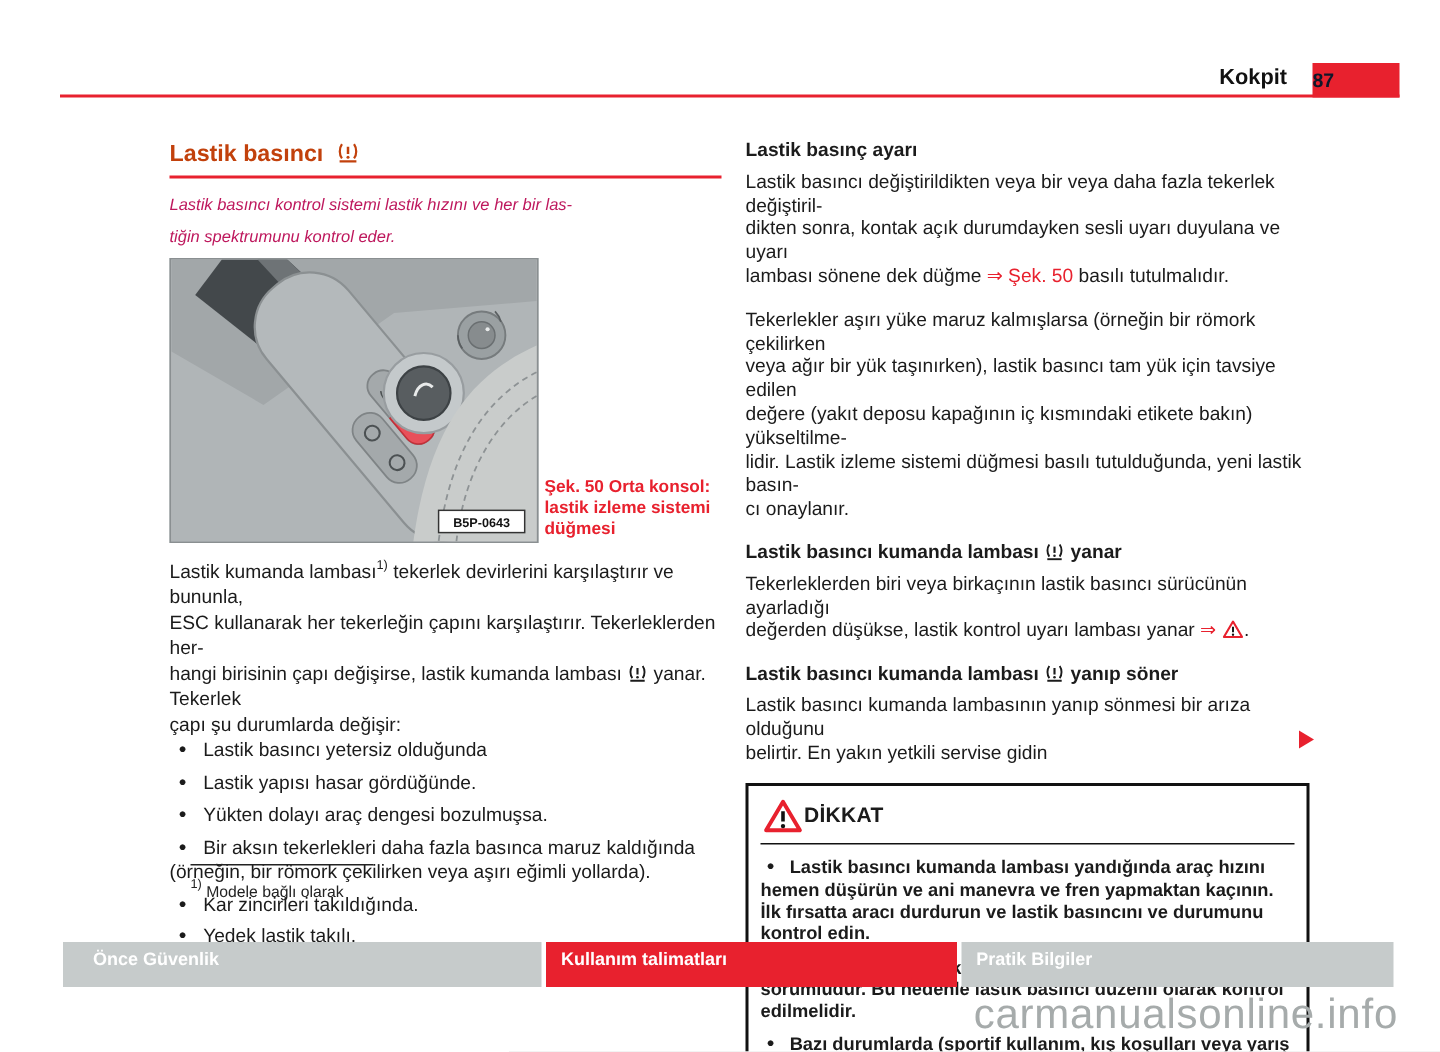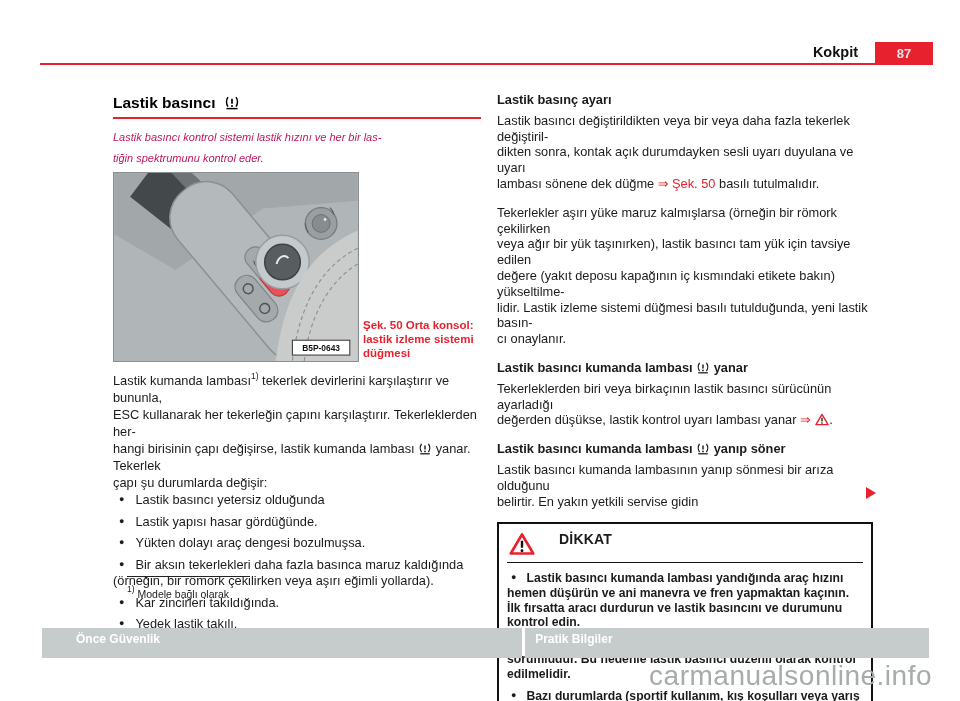--- a/index.html
+++ b/index.html
@@ -6,27 +6,27 @@
   html,body { background:#e9e9e9; }
   .page {
     position:relative; width:960px; height:701px; background:#ffffff;
     font-family:"Liberation Sans", sans-serif; color:#1b1b1b; overflow:hidden;
     margin:0 auto;
   }
   
   .hdr-label { position:absolute; top:44px; left:40px; width:818px; text-align:right;
     font-size:14.5px; font-weight:bold; color:#111; }
   .hdr-pagebox { position:absolute; top:42px; left:875px; width:58px; height:23px;
-    background:#e8212e; color:#e5e5e5; font-size:13px; font-weight:bold;
-    display:flex; align-items:center; justify-content:center; }
+    background:#e8212e; color:#0f172a; font-size:13px; font-weight:bold;
+    display:flex; align-items:center; justify-content:flex-start; }
   .hdr-rule { position:absolute; top:63px; left:40px; width:893px; height:2px; background:#e8212e; }
 
   
   .l-title { position:absolute; left:113px; top:94px; width:368px;
-    color:#000000; font-size:15.5px; font-weight:bold;
+    color:#c2410c; font-size:15.5px; font-weight:bold;
     border-bottom:2px solid #e8212e; padding-bottom:5px; }
   .l-title .tpms { vertical-align:-2px; margin-left:4px; }
   .l-intro { position:absolute; left:113px; top:127px; width:380px;
     font-style:italic; font-size:11px; line-height:21px; color:#be185d; }
   .figure { position:absolute; left:113px; top:172px; width:246px; height:190px;
     border:1px solid #8a8f91; background:#b0b5b7;font-weight:bold; }
   .fig-caption { position:absolute; left:363px; top:318px; width:120px;
     color:#e8212e; font-weight:bold; font-size:11.5px; line-height:14px; }
   .l-body { position:absolute; left:113px; top:368px; width:372px;
     font-size:12.8px; line-height:17px; }
@@ -41,35 +41,35 @@
   
   .r-col { position:absolute; left:497px; top:92px; width:376px;
     font-size:12.8px; line-height:15.8px; }
   .r-col h3 { font-size:12.8px; font-weight:bold; margin:0 0 5px 0; }
   .r-col .para { margin-bottom:13px; }
   .ref-red { color:#e8212e; }
   .warn-tri-inline { vertical-align:-2px; margin-left:1px; }
 
   
   .warn-box { border:2px solid #111; margin-top:1px; padding:6px 8px 6px 8px; }
-  .warn-head { display:flex; align-items:flex-start; gap:24px; padding:2px 0 6px 2px;
+  .warn-head { display:flex; align-items:center; gap:1px; padding:2px 0 6px 2px;
     border-bottom:1.5px solid #111; margin-bottom:7px; }
   .warn-title { font-size:14px; font-weight:bold; letter-spacing:0.2px; }
   .warn-item { font-weight:bold; font-size:12.2px; line-height:14.6px; margin-bottom:7px; }
   .warn-item:last-child { margin-bottom:2px; }
   .warn-item .bullet-dot { margin:0 10px 0 4px; }
   .cont-arrow { position:absolute; left:866px; top:487px; width:0; height:0;
     border-left:10px solid #e8212e; border-top:6px solid transparent; border-bottom:6px solid transparent; }
 
   
   .footer-bar { position:absolute; left:42px; top:628px; width:887px; height:30px;
     display:flex; gap:3px; }
   .ftab { background:#c6cbcb; color:#ffffff; font-size:12px; font-weight:bold;
     padding:4px 0 0 10px; }
-  .ftab.first { padding-left:34px; }
+  .ftab.first { padding-left:20px; }
   .ftab.active { background:#e8212e; }
   .ftab:nth-child(1){ flex:230; } .ftab:nth-child(2){ flex:203; }
   .ftab:nth-child(3){ flex:214; } .ftab:nth-child(4){ flex:231; }
   .watermark { position:absolute; right:28px; top:660px; font-size:28px;
     color:#a6abab; letter-spacing:0.5px; }
 </style>
 </head>
 <body>
 
 <svg width="0" height="0" style="position:absolute" aria-hidden="true">
@@ -227,18 +227,19 @@
       <div class="warn-item"><span class="bullet-dot">●</span><span>Lastik basıncı kumanda lambası yandığında araç hızını hemen düşürün ve ani manevra ve fren yapmaktan kaçının. İlk fırsatta aracı durdurun ve lastik basıncını ve durumunu kontrol edin.</span></div>
       <div class="warn-item"><span class="bullet-dot">●</span><span>Sürücü doğru lastik basıncının tutulmasından sorumludur. Bu nedenle lastik basıncı düzenli olarak kontrol edilmelidir.</span></div>
       <div class="warn-item"><span class="bullet-dot">●</span><span>Bazı durumlarda (sportif kullanım, kış koşulları veya yarış yolları gibi) lastik kumanda lambası yanabilir veya düzgün çalışmayabilir.</span></div>
     </div>
   </div>
 
   <div class="cont-arrow"></div>
 
   <div class="footer-bar">
     <div class="ftab first">Önce Güvenlik</div>
+    <div class="ftab active">Kullanım talimatları</div>
     <div class="ftab">Pratik Bilgiler</div>
   </div>
 
   <div class="watermark">carmanualsonline.info</div>
 
 </div>
 
 </body></html>

